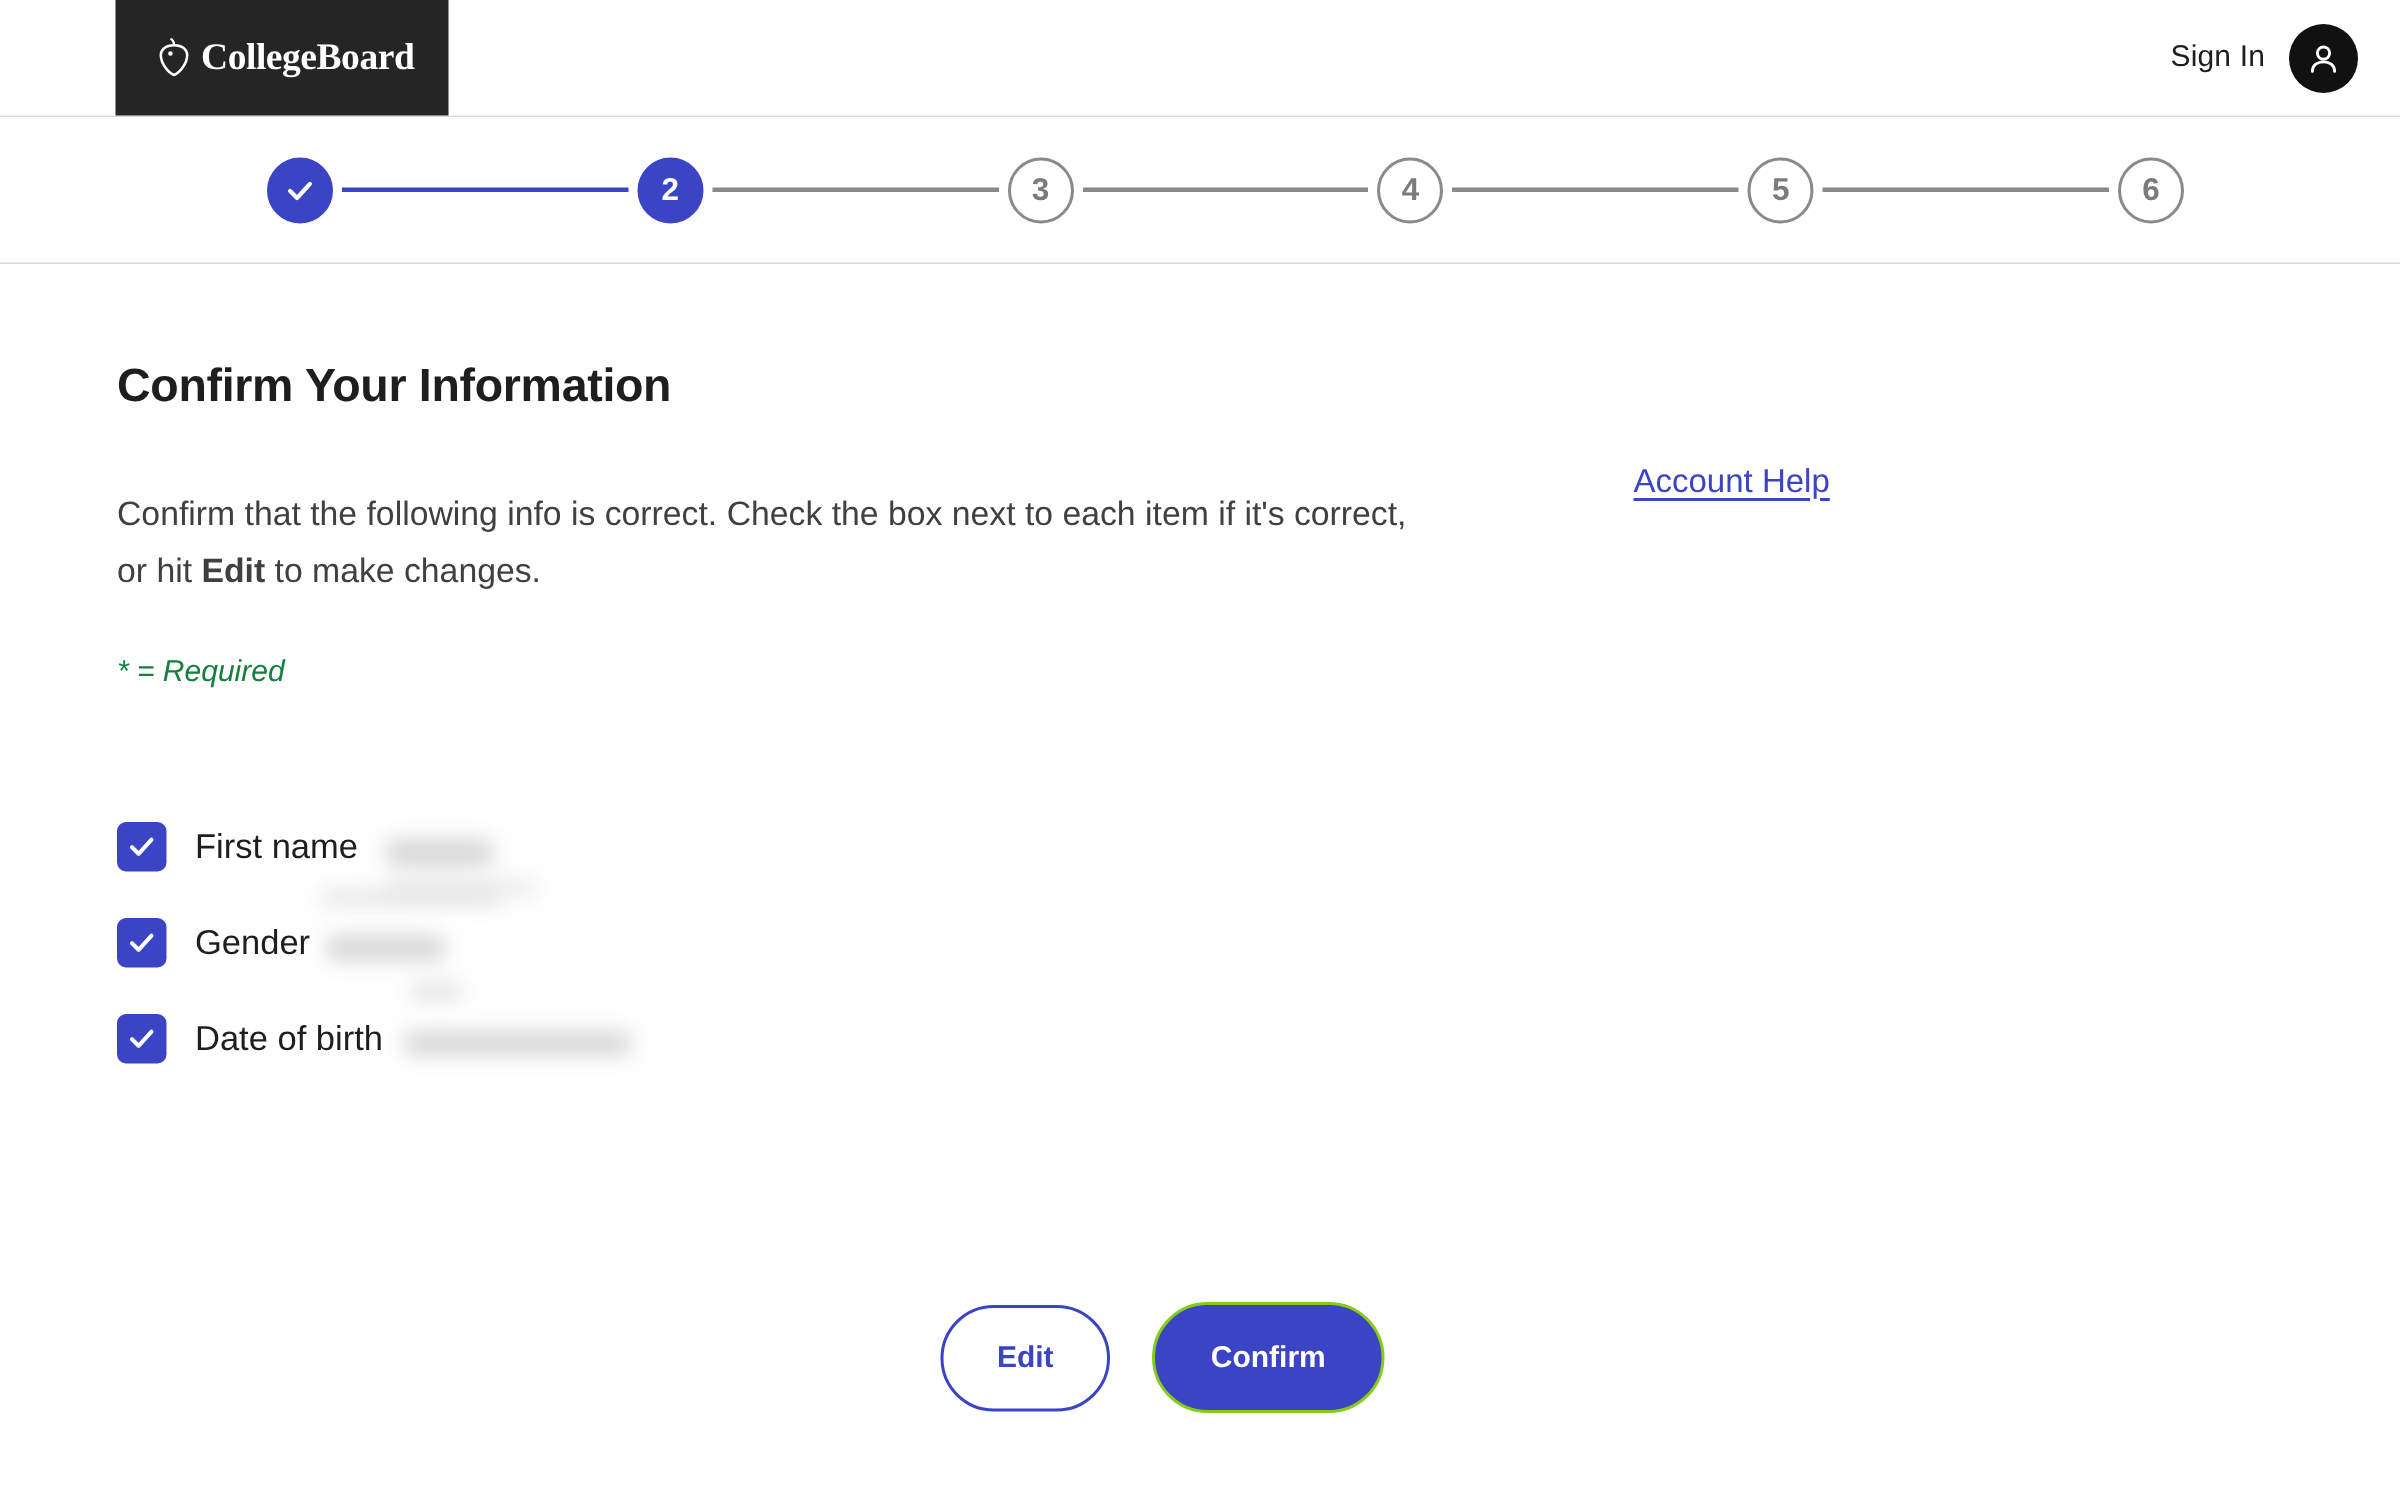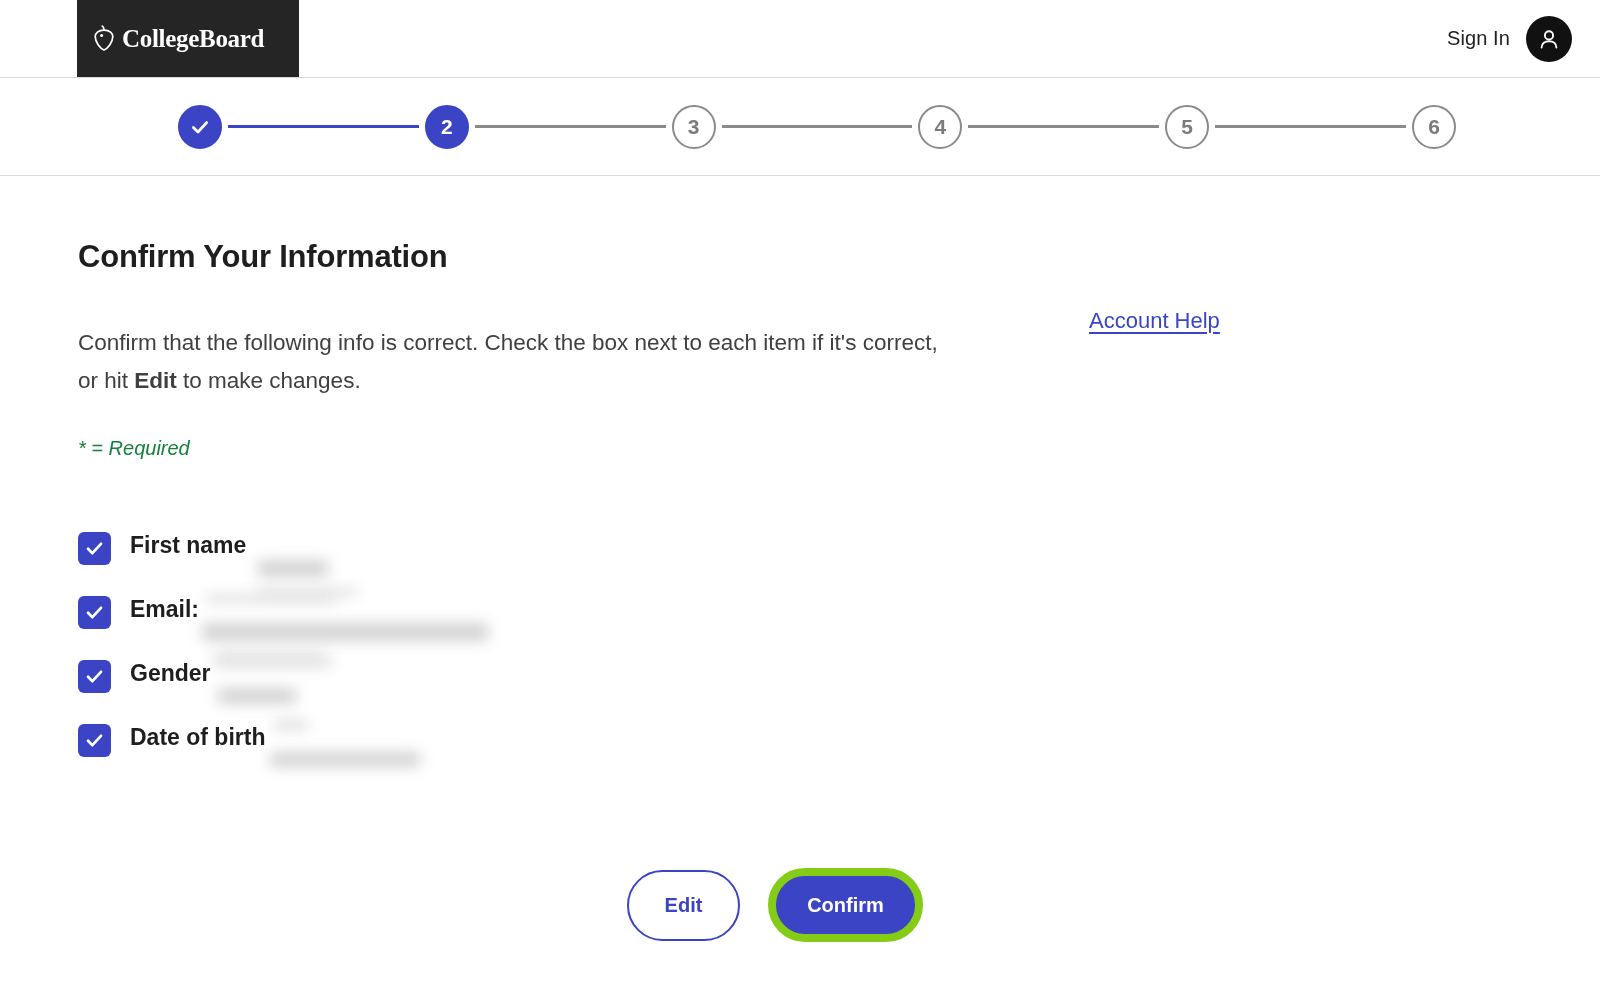--- a/index.html
+++ b/index.html
@@ -28,21 +28,21 @@
   }
   .logo-block {
     position: absolute;
     left: 77px;
     top: 0;
     width: 222px;
     height: 77px;
     background: #252525;
     display: flex;
     align-items: center;
-    padding-left: 16px;
+    padding-left: 28px;
     box-sizing: border-box;
   }
   .acorn-icon {
     width: 22px;
     height: 26px;
     display: block;
     flex: 0 0 auto;
     margin-right: 7px;
     margin-top: -2px;
   }
@@ -183,21 +183,21 @@
   .checklist {
     position: absolute;
     left: 78px;
     top: 355px;
     width: 700px;
   }
   .check-row {
     position: relative;
     height: 64px;
     display: flex;
-    font-weight: bold;
+    align-items: center;
   }
   .checkbox {
     width: 33px;
     height: 33px;
     border-radius: 6px;
     background: #3a44c4;
     flex: 0 0 auto;
     display: flex;
     align-items: center;
     justify-content: center;
@@ -244,21 +244,21 @@
     height: 71px;
     background: #ffffff;
     color: #3a44c4;
     border: 2px solid #3a44c4;
   }
   .btn-confirm {
     width: 155px;
     height: 74px;
     background: #3a44c4;
     color: #ffffff;
-    border: 8px solid #84cc16;
+    border: 2px solid #84cc16;
   }
 </style>
 </head>
 <body>
 
 <div class="header">
   <div class="logo-block">
     <svg class="acorn-icon" viewBox="0 0 22 26">
       <path d="M11 5.2 C5.2 5.2 2.2 8.4 2.2 11.6 C2.2 17.4 7.4 23.6 11 25 C14.6 23.6 19.8 17.4 19.8 11.6 C19.8 8.4 16.8 5.2 11 5.2 Z" fill="none" stroke="#ffffff" stroke-width="1.7"></path>
       <path d="M11 5.2 C11 3.0 10.2 1.4 8.6 0.8" fill="none" stroke="#ffffff" stroke-width="1.5"></path>
@@ -325,31 +325,20 @@
         <svg viewBox="0 0 21 21">
           <path d="M4.0 10.8 L8.4 15.2 L17.0 5.8" fill="none" stroke="#ffffff" stroke-width="2.7" stroke-linecap="round" stroke-linejoin="round"></path>
         </svg>
       </span>
       <span class="check-label">First name</span>
       <span class="redact" style="left:180px; top:28px; width:70px; height:17px;"></span>
       <span class="redact" style="left:180px; top:56px; width:100px; height:8px; background:#e2e2e2;"></span>
     </div>
 
 
-    <div class="check-row">
-      <span class="checkbox">
-        <svg viewBox="0 0 21 21">
-          <path d="M4.0 10.8 L8.4 15.2 L17.0 5.8" fill="none" stroke="#ffffff" stroke-width="2.7" stroke-linecap="round" stroke-linejoin="round"></path>
-        </svg>
-      </span>
-      <span class="check-label">Email:</span>
-      <span class="redact" style="left:124px; top:27px; width:286px; height:18px;"></span>
-      <span class="redact" style="left:128px; top:-2px; width:130px; height:9px; background:#e0e0e0;"></span>
-      <span class="redact" style="left:138px; top:56px; width:108px; height:9px; background:#e0e0e0;"></span>
-    </div>
 
     <div class="check-row">
       <span class="checkbox">
         <svg viewBox="0 0 21 21">
           <path d="M4.0 10.8 L8.4 15.2 L17.0 5.8" fill="none" stroke="#ffffff" stroke-width="2.7" stroke-linecap="round" stroke-linejoin="round"></path>
         </svg>
       </span>
       <span class="check-label">Gender</span>
       <span class="redact" style="left:140px; top:28px; width:78px; height:16px;"></span>
       <span class="redact" style="left:136px; top:-2px; width:118px; height:9px; background:#e0e0e0;"></span>

